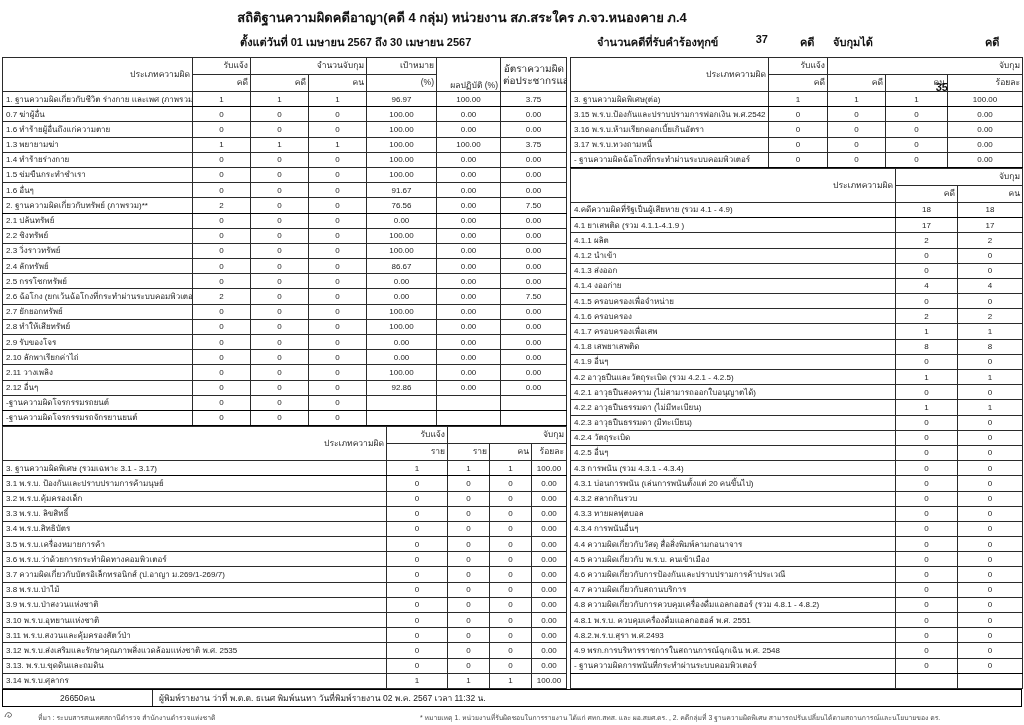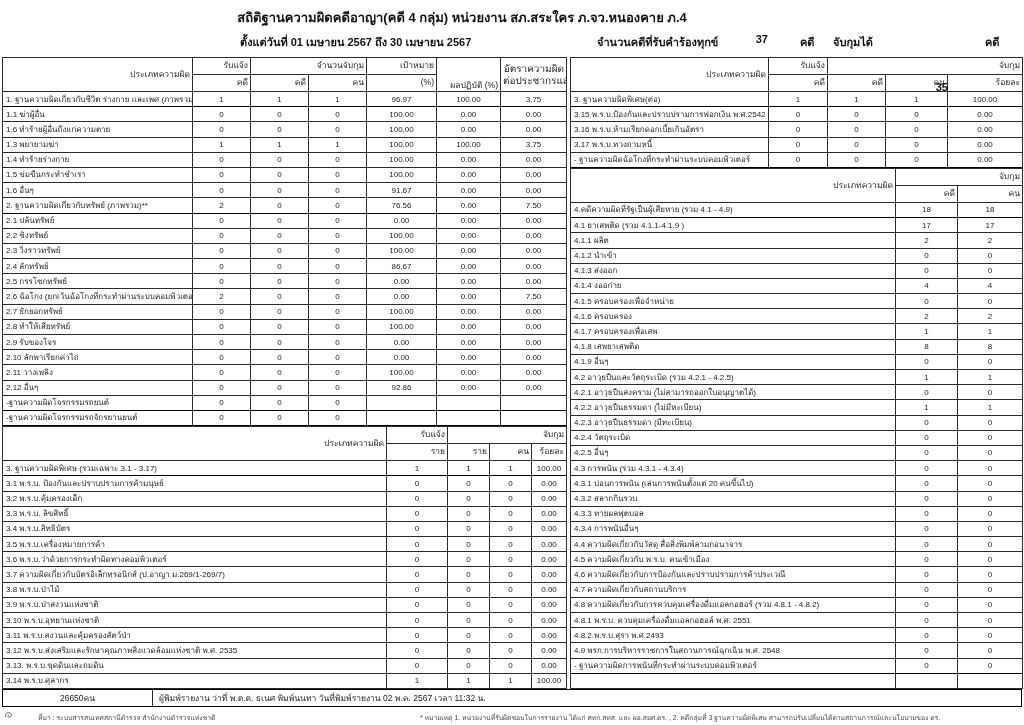--- a/index.html
+++ b/index.html
@@ -98,21 +98,21 @@
             <tr class="section">
               <td class="lbl">1. ฐานความผิดเกี่ยวกับชีวิต ร่างกาย และเพศ (ภาพรวม)*</td>
               <td class="num">1</td>
               <td class="num">1</td>
               <td class="num">1</td>
               <td class="num">96.97</td>
               <td class="num">100.00</td>
               <td class="num">3.75</td>
             </tr>
             <tr>
-              <td class="lbl">1.1 ฆ่าผู้อื่น</td>
+              <td class="lbl">0.7 ฆ่าผู้อื่น</td>
               <td class="num">0</td>
               <td class="num">0</td>
               <td class="num">0</td>
               <td class="num">100.00</td>
               <td class="num">0.00</td>
               <td class="num">0.00</td>
             </tr>
             <tr>
               <td class="lbl">1.6 ทำร้ายผู้อื่นถึงแก่ความตาย</td>
               <td class="num">0</td>

